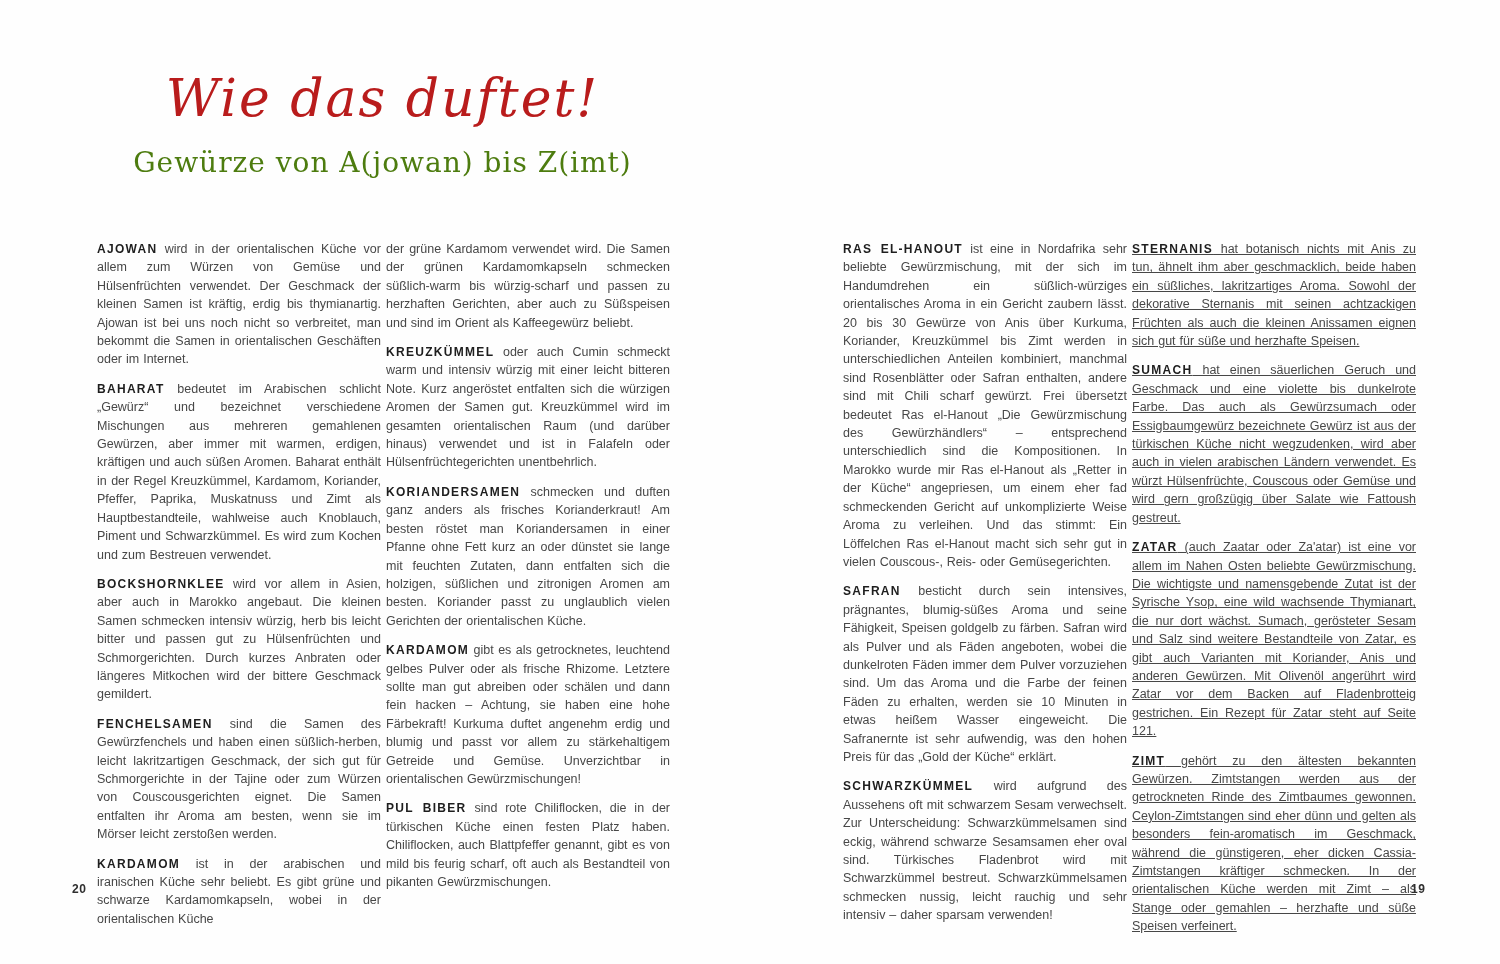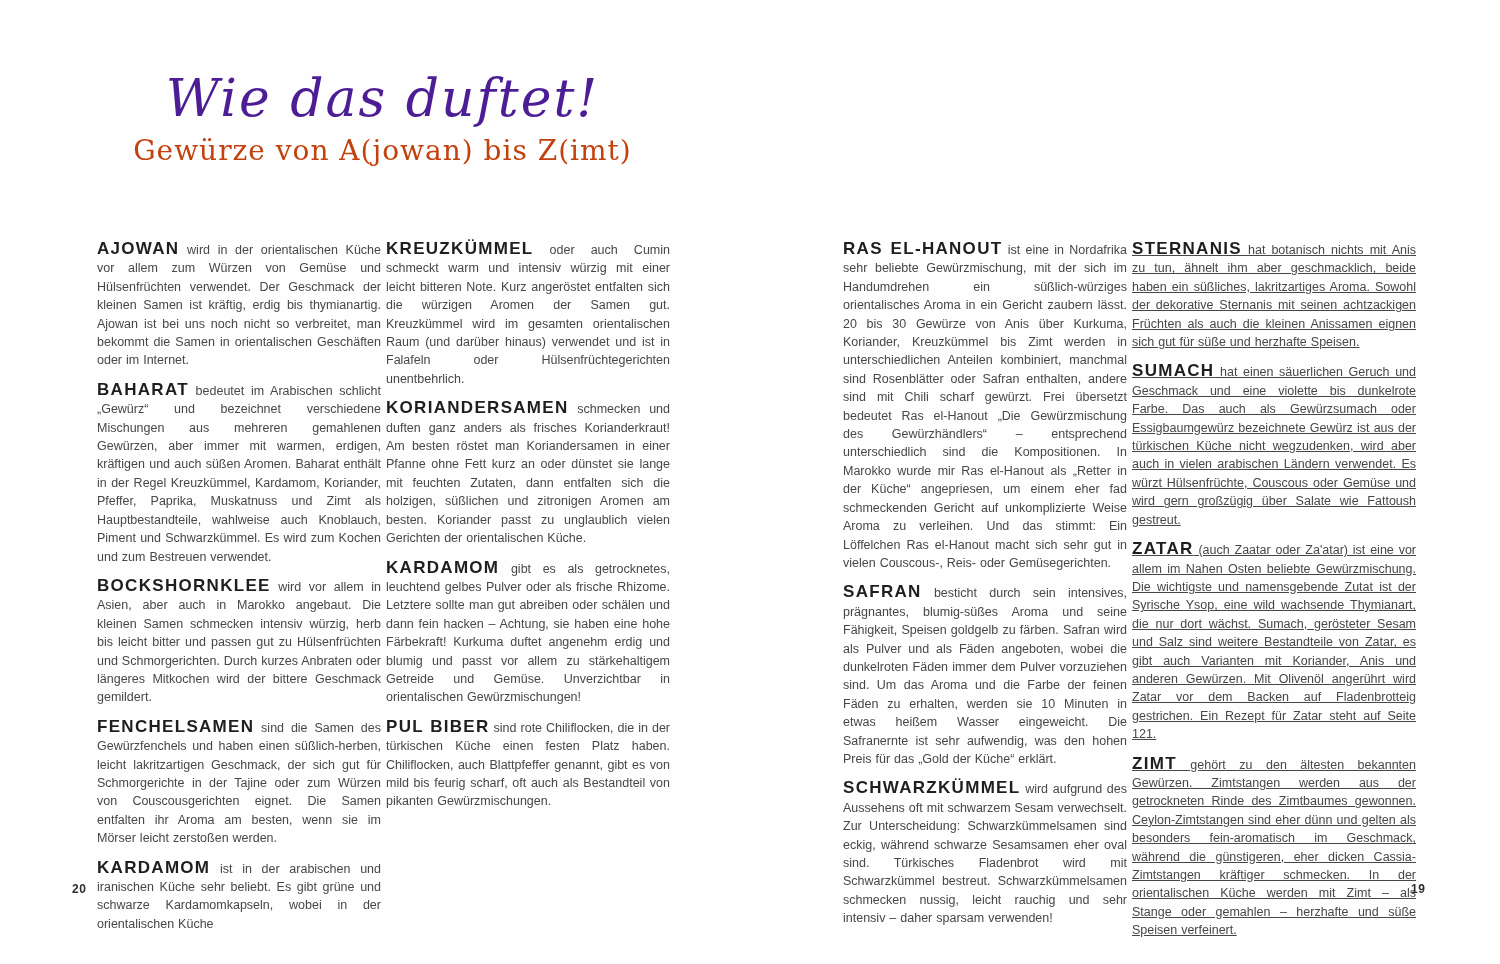--- a/index.html
+++ b/index.html
@@ -16,49 +16,49 @@
     left: 95px;
     top: 68px;
     width: 575px;
     text-align: center;
   }
   .title {
     font-family: "DejaVu Serif", serif;
     font-style: italic;
     font-size: 52px;
     line-height: 60px;
-    color: #4c1d95;
+    color: #b91c1c;
     letter-spacing: 2px;
   }
   .subtitle {
     font-family: "DejaVu Serif", serif;
     font-size: 28px;
     line-height: 34px;
-    color: #c2410c;
+    color: #4d7c0f;
     letter-spacing: 1px;
-    margin-top: 6px;
+    margin-top: 18px;
   }
   .col {
     position: absolute;
     top: 240px;
     width: 284px;
     text-align: justify;
     font-size: 12.5px;
     line-height: 18.4px;
     color: #474747;
     word-spacing: 0.5px;
   }
   .col-1 { left: 97px;  }
   .col-2 { left: 386px; }
   .col-3 { left: 843px; }
   .col-4 { left: 1132px; text-decoration: underline; }
   .entry { margin: 0 0 11px 0; }
   .term {
     font-weight: bold;
-    font-size: 17px;
+    font-size: 12px;
     letter-spacing: 1.3px;
     color: #1e1e1e;
   }
   .pagenum {
     position: absolute;
     top: 882px;
     font-size: 12px;
     font-weight: bold;
     color: #2f2f2f;
     letter-spacing: 0.5px;
@@ -77,20 +77,21 @@
   </div>
 
   <div class="col col-1">
       <p class="entry"><span class="term">AJOWAN</span> wird in der orientalischen Küche vor allem zum Würzen von Gemüse und Hülsenfrüchten verwendet. Der Geschmack der kleinen Samen ist kräftig, erdig bis thymianartig. Ajowan ist bei uns noch nicht so verbreitet, man bekommt die Samen in orientalischen Geschäften oder im Internet.</p>
       <p class="entry"><span class="term">BAHARAT</span> bedeutet im Arabischen schlicht „Gewürz“ und bezeichnet verschiedene Mischungen aus mehreren gemahlenen Gewürzen, aber immer mit warmen, erdigen, kräftigen und auch süßen Aromen. Baharat enthält in der Regel Kreuzkümmel, Kardamom, Koriander, Pfeffer, Paprika, Muskatnuss und Zimt als Hauptbestandteile, wahlweise auch Knoblauch, Piment und Schwarzkümmel. Es wird zum Kochen und zum Bestreuen verwendet.</p>
       <p class="entry"><span class="term">BOCKSHORNKLEE</span> wird vor allem in Asien, aber auch in Marokko angebaut. Die kleinen Samen schmecken intensiv würzig, herb bis leicht bitter und passen gut zu Hülsenfrüchten und Schmorgerichten. Durch kurzes Anbraten oder längeres Mitkochen wird der bittere Geschmack gemildert.</p>
       <p class="entry"><span class="term">FENCHELSAMEN</span> sind die Samen des Gewürzfenchels und haben einen süßlich-herben, leicht lakritzartigen Geschmack, der sich gut für Schmorgerichte in der Tajine oder zum Würzen von Couscousgerichten eignet. Die Samen entfalten ihr Aroma am besten, wenn sie im Mörser leicht zerstoßen werden.</p>
       <p class="entry"><span class="term">KARDAMOM</span> ist in der arabischen und iranischen Küche sehr beliebt. Es gibt grüne und schwarze Kardamomkapseln, wobei in der orientalischen Küche</p>
     </div>
   <div class="col col-2">
+      <p class="entry">der grüne Kardamom verwendet wird. Die Samen der grünen Kardamomkapseln schmecken süßlich-warm bis würzig-scharf und passen zu herzhaften Gerichten, aber auch zu Süßspeisen und sind im Orient als Kaffeegewürz beliebt.</p>
       <p class="entry"><span class="term">KREUZKÜMMEL</span> oder auch Cumin schmeckt warm und intensiv würzig mit einer leicht bitteren Note. Kurz angeröstet entfalten sich die würzigen Aromen der Samen gut. Kreuzkümmel wird im gesamten orientalischen Raum (und darüber hinaus) verwendet und ist in Falafeln oder Hülsenfrüchtegerichten unentbehrlich.</p>
       <p class="entry"><span class="term">KORIANDERSAMEN</span> schmecken und duften ganz anders als frisches Korianderkraut! Am besten röstet man Koriandersamen in einer Pfanne ohne Fett kurz an oder dünstet sie lange mit feuchten Zutaten, dann entfalten sich die holzigen, süßlichen und zitronigen Aromen am besten. Koriander passt zu unglaublich vielen Gerichten der orientalischen Küche.</p>
       <p class="entry"><span class="term">KARDAMOM</span> gibt es als getrocknetes, leuchtend gelbes Pulver oder als frische Rhizome. Letztere sollte man gut abreiben oder schälen und dann fein hacken – Achtung, sie haben eine hohe Färbekraft! Kurkuma duftet angenehm erdig und blumig und passt vor allem zu stärkehaltigem Getreide und Gemüse. Unverzichtbar in orientalischen Gewürzmischungen!</p>
       <p class="entry"><span class="term">PUL BIBER</span> sind rote Chiliflocken, die in der türkischen Küche einen festen Platz haben. Chiliflocken, auch Blattpfeffer genannt, gibt es von mild bis feurig scharf, oft auch als Bestandteil von pikanten Gewürzmischungen.</p>
     </div>
   <div class="col col-3">
       <p class="entry"><span class="term">RAS EL-HANOUT</span> ist eine in Nordafrika sehr beliebte Gewürzmischung, mit der sich im Handumdrehen ein süßlich-würziges orientalisches Aroma in ein Gericht zaubern lässt. 20 bis 30 Gewürze von Anis über Kurkuma, Koriander, Kreuzkümmel bis Zimt werden in unterschiedlichen Anteilen kombiniert, manchmal sind Rosenblätter oder Safran enthalten, andere sind mit Chili scharf gewürzt. Frei übersetzt bedeutet Ras el-Hanout „Die Gewürzmischung des Gewürzhändlers“ – entsprechend unterschiedlich sind die Kompositionen. In Marokko wurde mir Ras el-Hanout als „Retter in der Küche“ angepriesen, um einem eher fad schmeckenden Gericht auf unkomplizierte Weise Aroma zu verleihen. Und das stimmt: Ein Löffelchen Ras el-Hanout macht sich sehr gut in vielen Couscous-, Reis- oder Gemüsegerichten.</p>
       <p class="entry"><span class="term">SAFRAN</span> besticht durch sein intensives, prägnantes, blumig-süßes Aroma und seine Fähigkeit, Speisen goldgelb zu färben. Safran wird als Pulver und als Fäden angeboten, wobei die dunkelroten Fäden immer dem Pulver vorzuziehen sind. Um das Aroma und die Farbe der feinen Fäden zu erhalten, werden sie 10 Minuten in etwas heißem Wasser eingeweicht. Die Safranernte ist sehr aufwendig, was den hohen Preis für das „Gold der Küche“ erklärt.</p>
       <p class="entry"><span class="term">SCHWARZKÜMMEL</span> wird aufgrund des Aussehens oft mit schwarzem Sesam verwechselt. Zur Unterscheidung: Schwarzkümmelsamen sind eckig, während schwarze Sesamsamen eher oval sind. Türkisches Fladenbrot wird mit Schwarzkümmel bestreut. Schwarzkümmelsamen schmecken nussig, leicht rauchig und sehr intensiv – daher sparsam verwenden!</p>
     </div>

